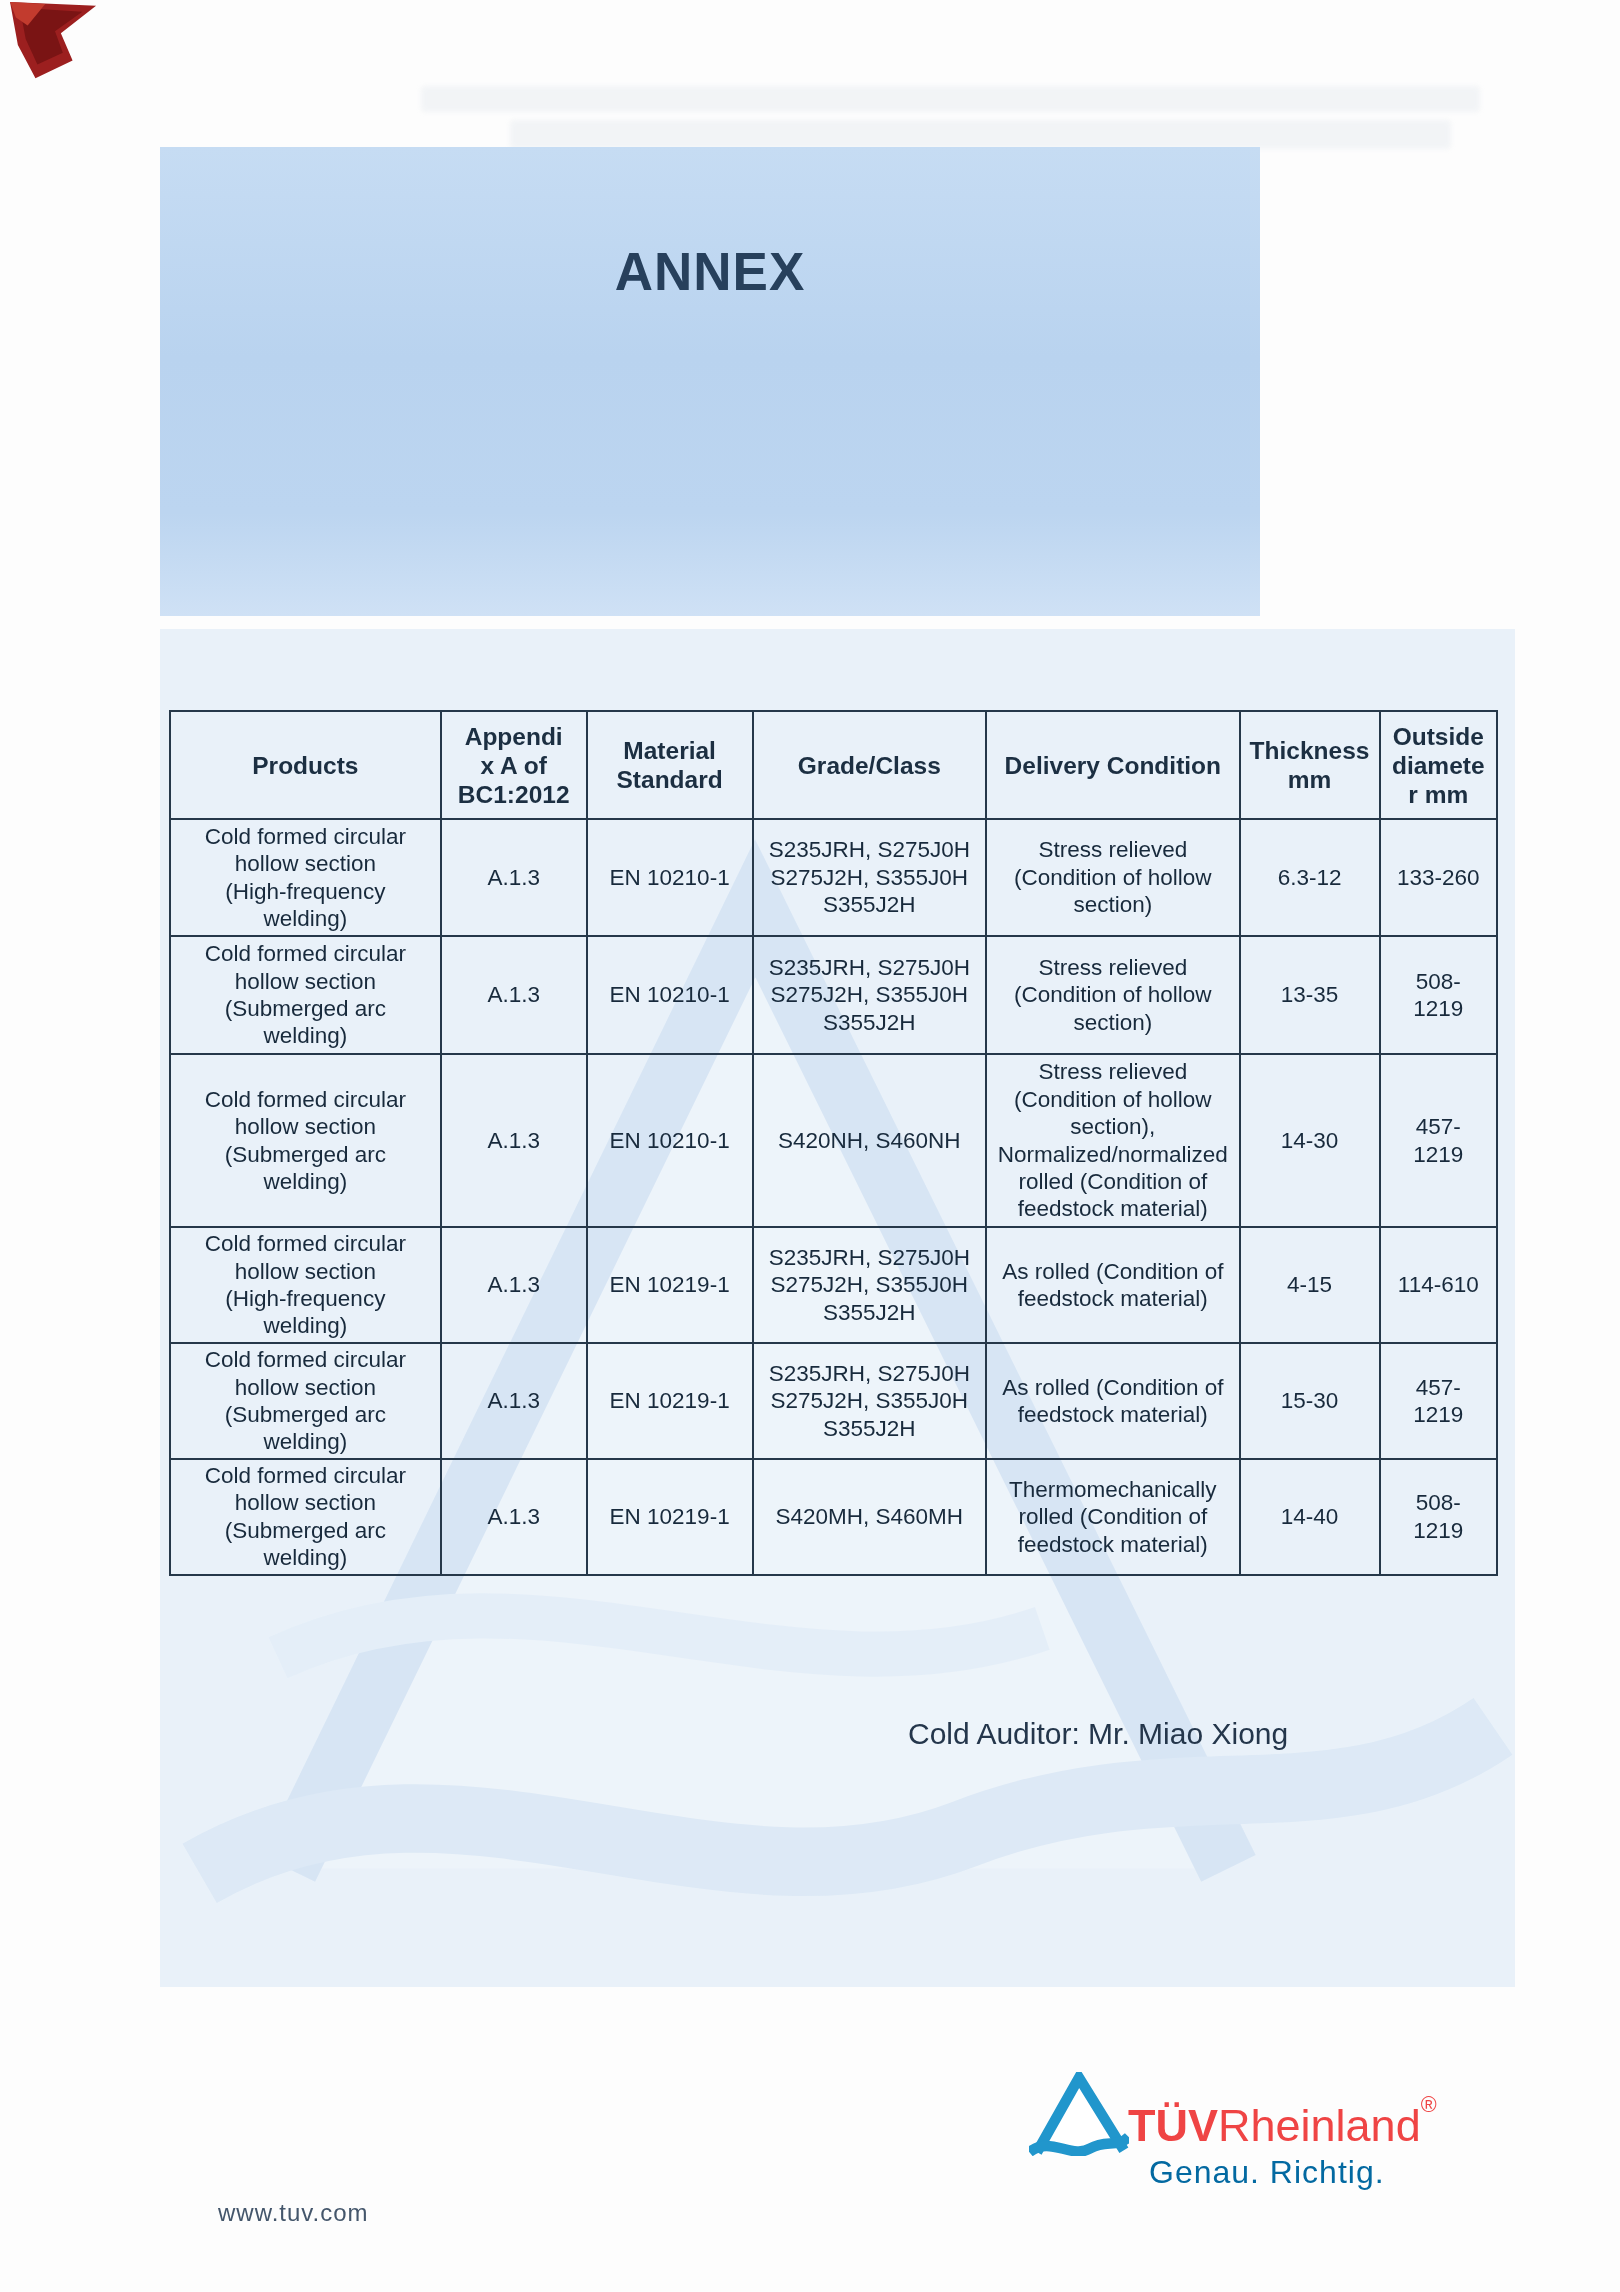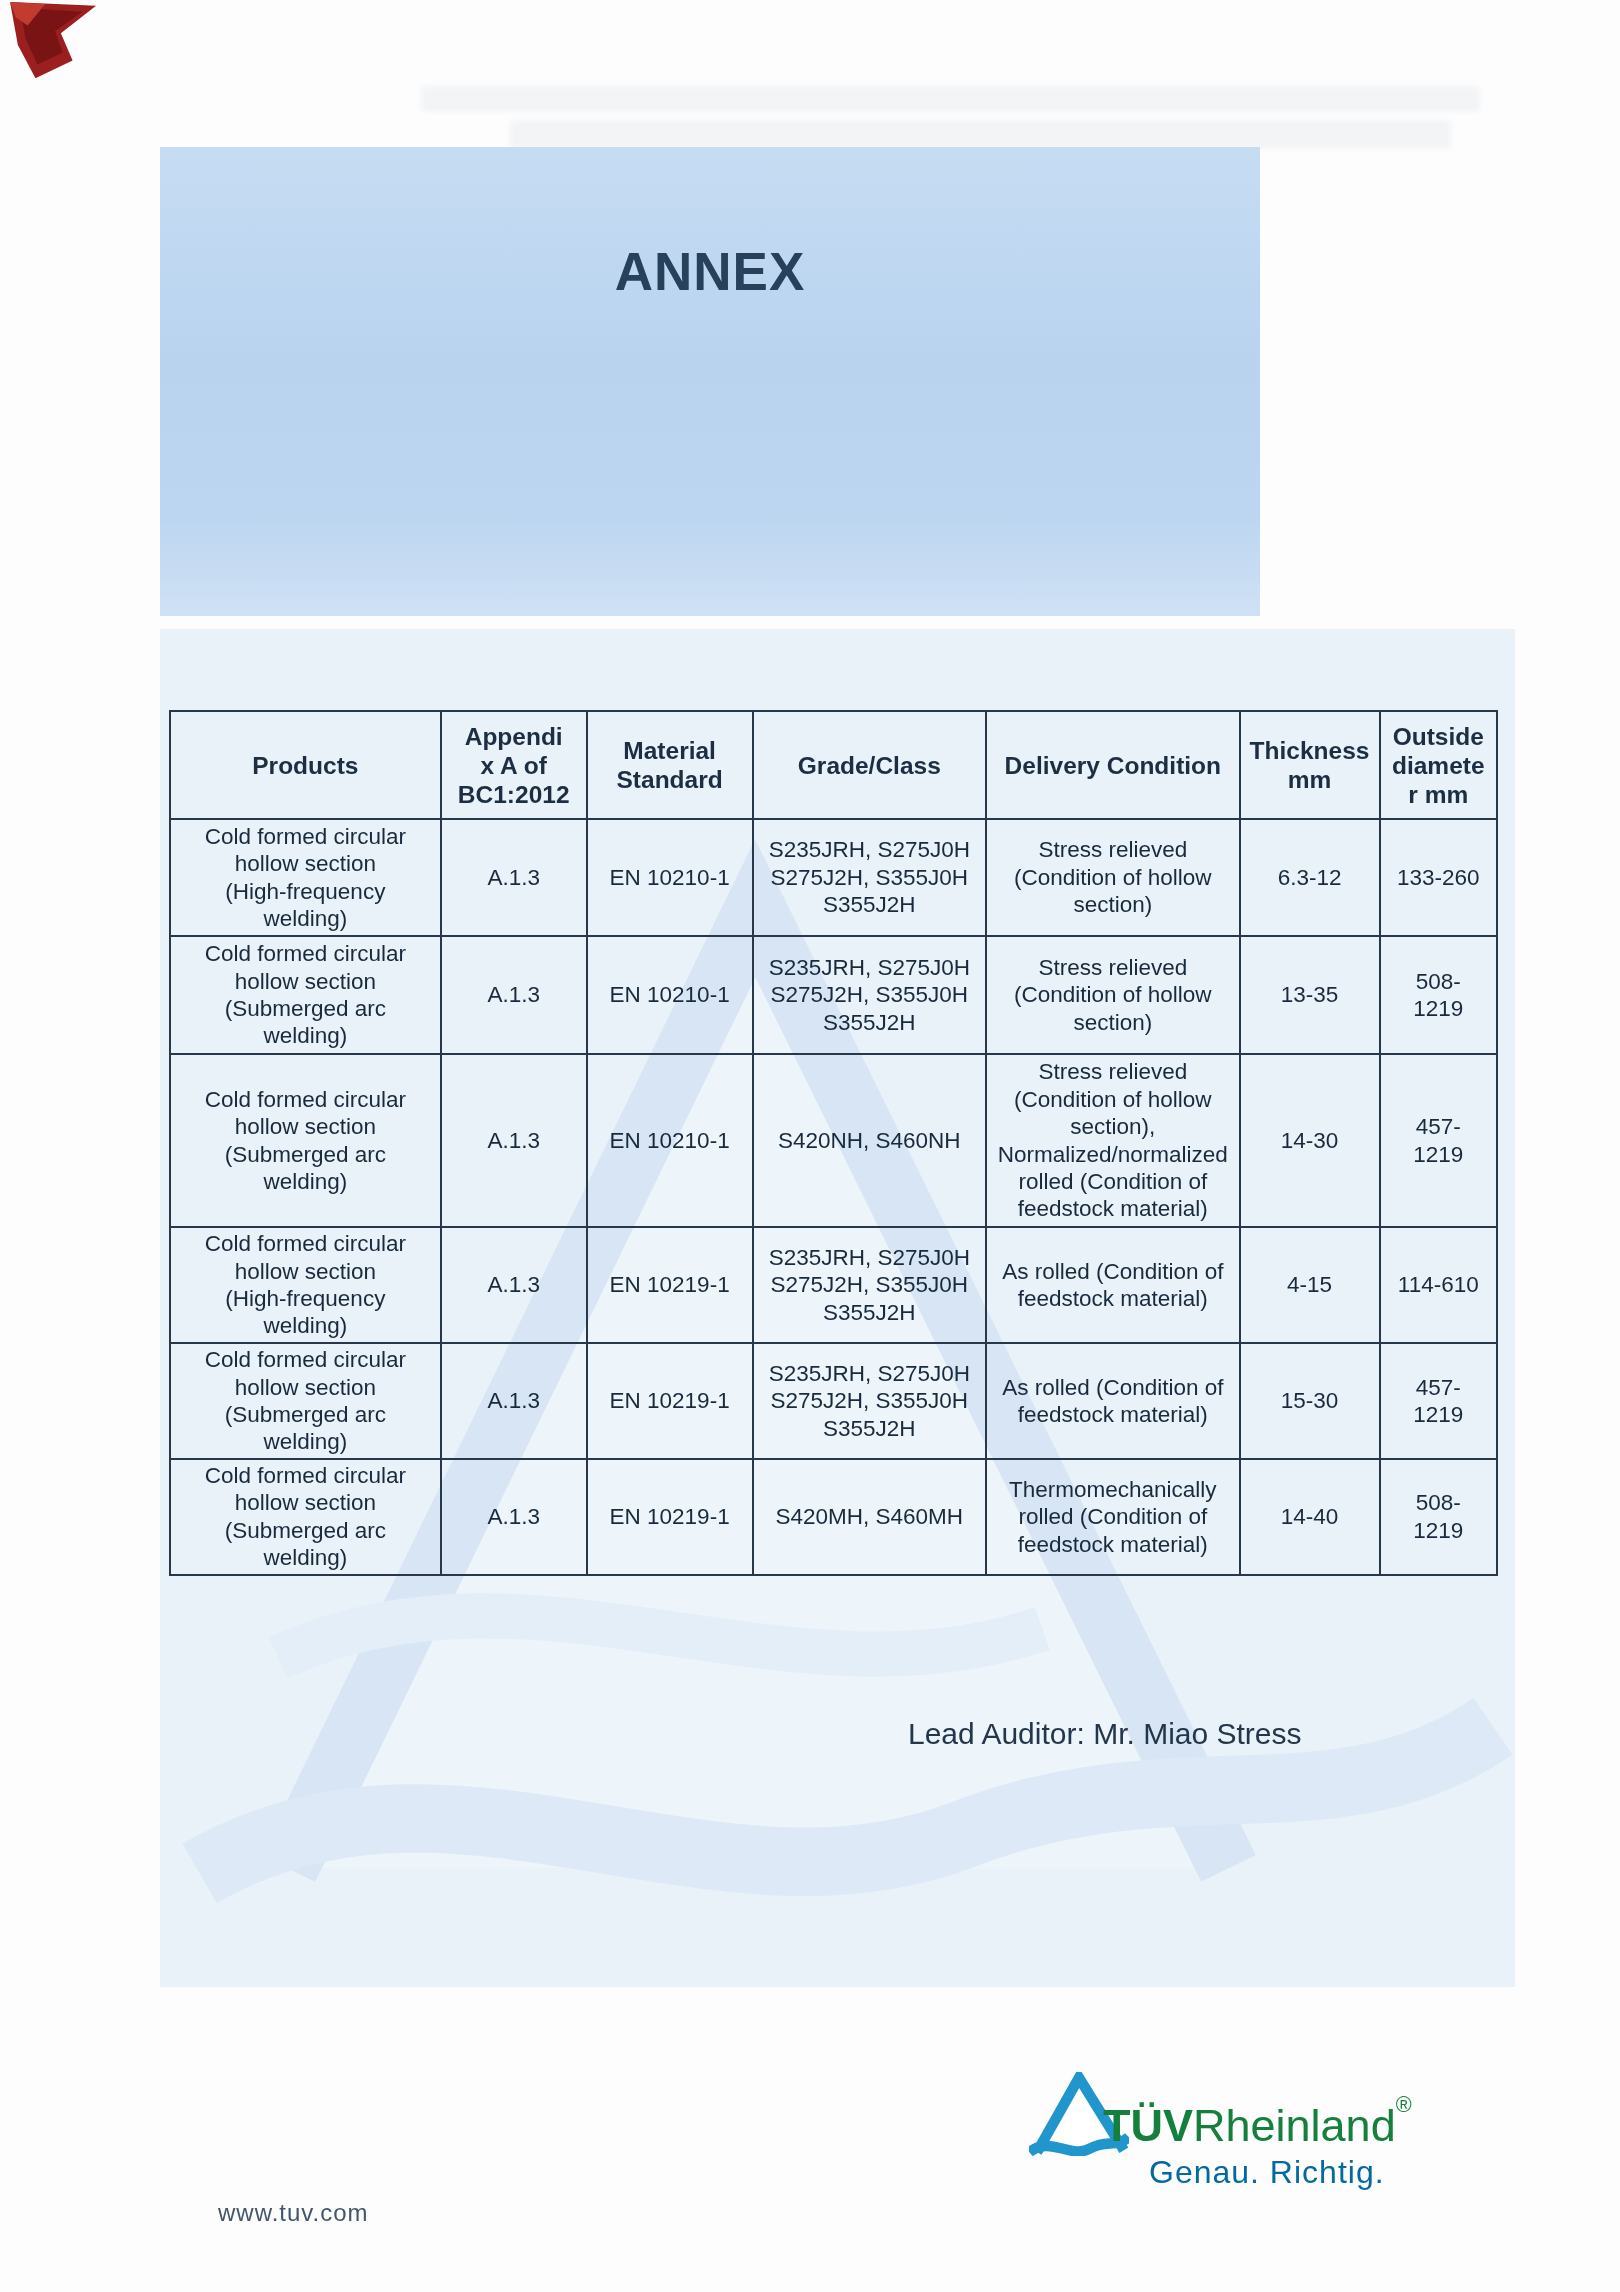--- a/index.html
+++ b/index.html
@@ -53,21 +53,21 @@
   .lead-auditor{
     position:absolute;left:908px;top:1717px;font-size:30px;color:#24364b;
   }
 
   
   .website{
     position:absolute;left:218px;top:2199px;font-size:24px;color:#44566b;letter-spacing:1px;
   }
   .logo-triangle{position:absolute;left:1029px;top:2072px;width:100px;height:84px;}
   .brand{
-    position:absolute;left:1103px;top:2092px;font-size:45px;color:#15803d;
+    position:absolute;left:1128px;top:2092px;font-size:45px;color:#ef4444;
     letter-spacing:0px;white-space:nowrap;
   }
   .brand .bold{font-weight:bold;}
   .brand .reg-mark{font-size:21.6px;vertical-align:29px;}
   .tagline{
     position:absolute;left:1149px;top:2154px;font-size:32px;color:#0369a1;letter-spacing:1px;
   }
 </style>
 </head>
 <body>
@@ -219,21 +219,21 @@
       <td class="bcell pre">Thermomechanically
 rolled (Condition of
 feedstock material)</td>
       <td class="bcell pre">14-40</td>
       <td class="bcell pre">508-
 1219</td>
     </tr>
   </tbody>
     </table>
 
-  <div class="lead-auditor">Lead Auditor: Mr. Miao Stress</div>
+  <div class="lead-auditor">Cold Auditor: Mr. Miao Xiong</div>
 
   <div class="website">www.tuv.com</div>
 
   <svg class="logo-triangle" viewBox="0 0 104 88">
     <polygon points="52,4 100,82 6,82" fill="#ffffff"></polygon>
     <path d="M8,84 L52,6 L99,82" fill="none" stroke="#2196cc" stroke-width="11" stroke-linejoin="miter"></path>
     <path d="M0,84 C22,66 44,92 64,80 C80,70 92,80 104,68" fill="none" stroke="#2196cc" stroke-width="11"></path>
   </svg>
 
   <div class="brand"><span class="bold">TÜV</span><span>Rheinland</span><span class="reg-mark">®</span></div>

